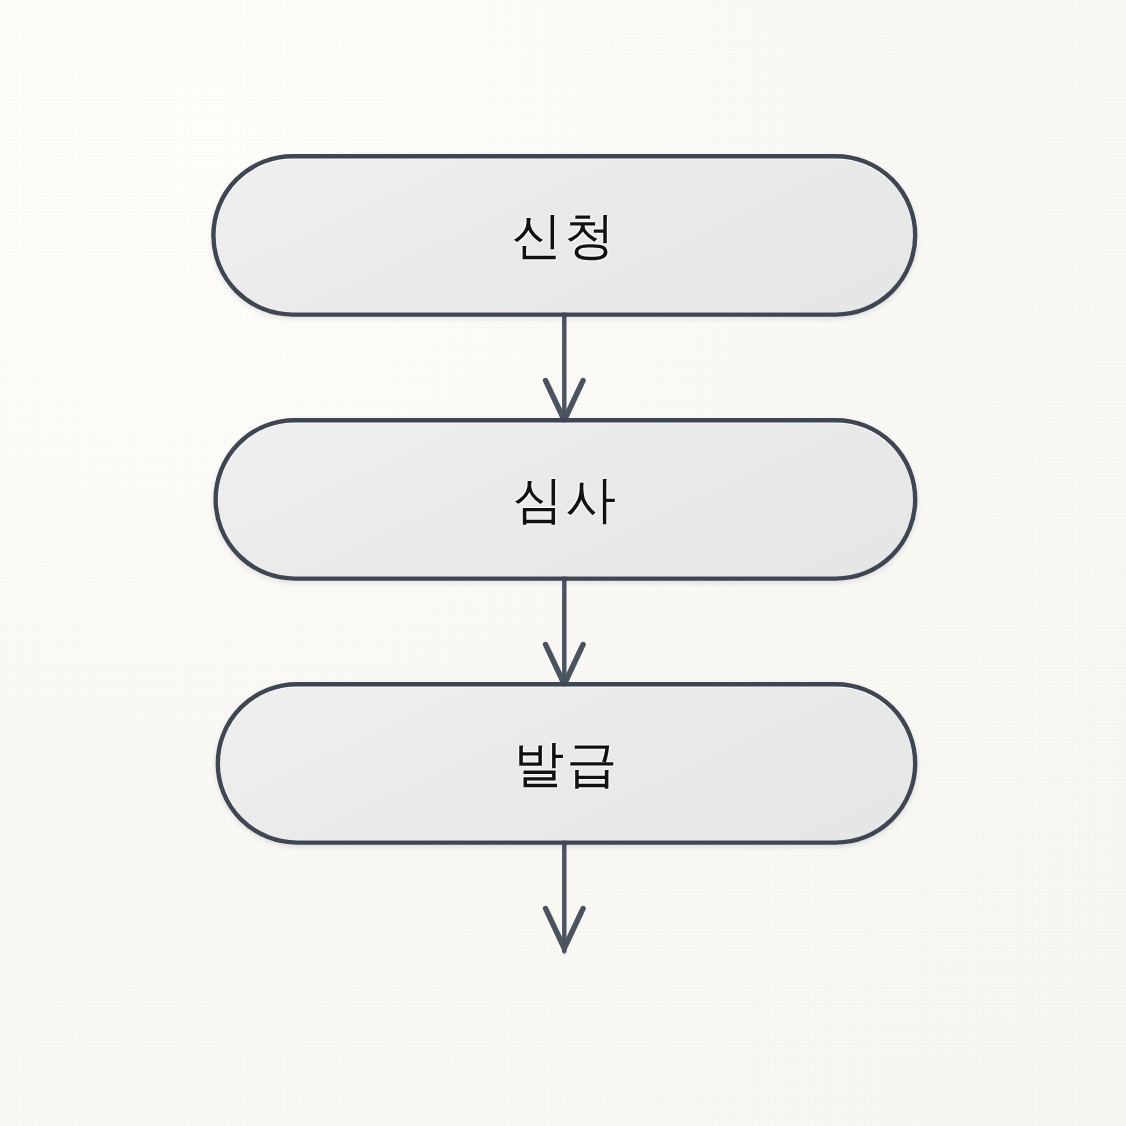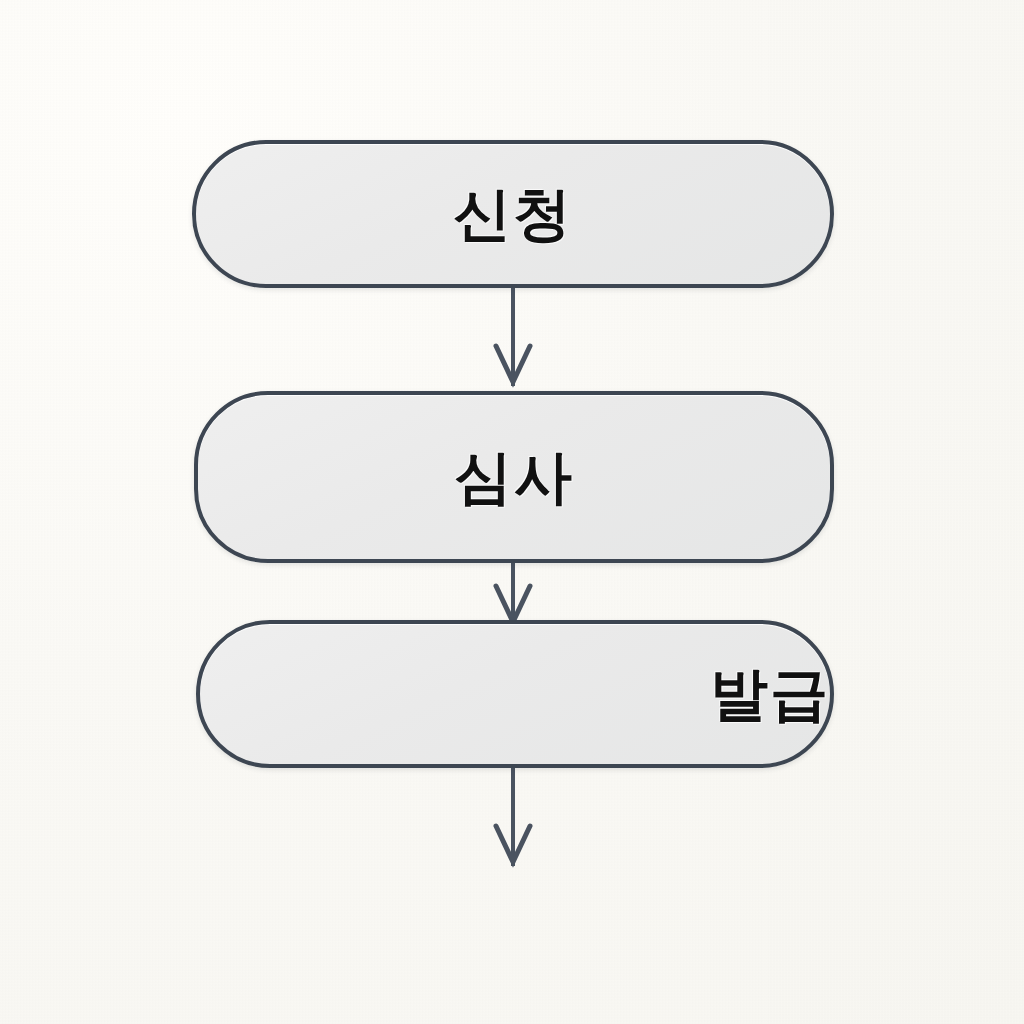--- a/index.html
+++ b/index.html
@@ -43,37 +43,37 @@
     border: 4px solid #3d4652;
     border-radius: 74px;
     background: linear-gradient(155deg, #efefef 0%, #eaeaea 42%, #e5e6e6 100%);
     box-shadow:
       0 2px 5px rgba(40,46,56,0.12),
       inset 0 1px 0 rgba(255,255,255,0.85);
     z-index: 2;
   }
 
   .node-label {
-    font-size: 58px;
-    font-weight: 700;
+    font-size: 46px;
+    font-weight: 400;
     letter-spacing: 2px;
     color: #111111;
     line-height: 1;
     text-shadow:
       0 0 2px rgba(255,255,255,0.95),
       1px 1px 0 rgba(255,255,255,0.7),
       -1px -1px 0 rgba(255,255,255,0.7);
     white-space: nowrap;
     user-select: none;
   }
 
   
   #node-0 { left: 192px; top: 140px; width: 642px; height: 148px; }
-  #node-1 { left: 194px; top: 391px; width: 640px; height: 172px; }
-  #node-2 { left: 196px; top: 620px; width: 638px; height: 148px; justify-content: flex-end; }
+  #node-1 { left: 194px; top: 380px; width: 640px; height: 148px; }
+  #node-2 { left: 196px; top: 620px; width: 638px; height: 148px; }
   #node-3 { left: 196px; top: 860px; width: 636px; height: 148px; }
 
   .connector {
     position: absolute;
     z-index: 1;
     overflow: visible;
   }
   #conn-0 { left: 470px; top: 284px; width: 90px; height: 102px; }
   #conn-1 { left: 470px; top: 524px; width: 90px; height: 102px; }
   #conn-2 { left: 470px; top: 764px; width: 90px; height: 102px; }

